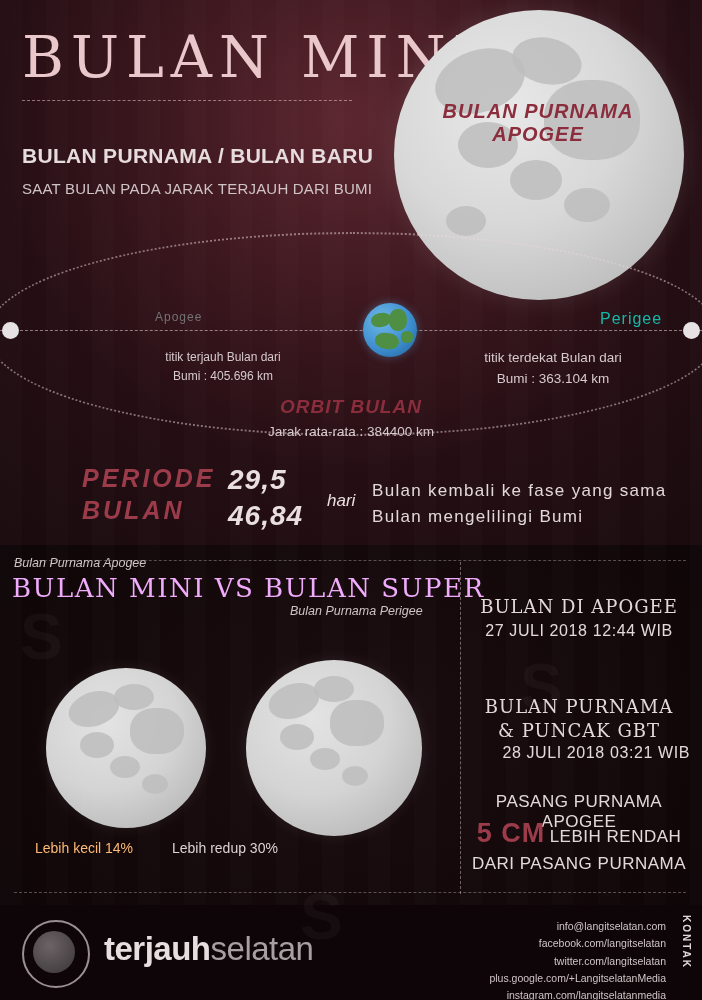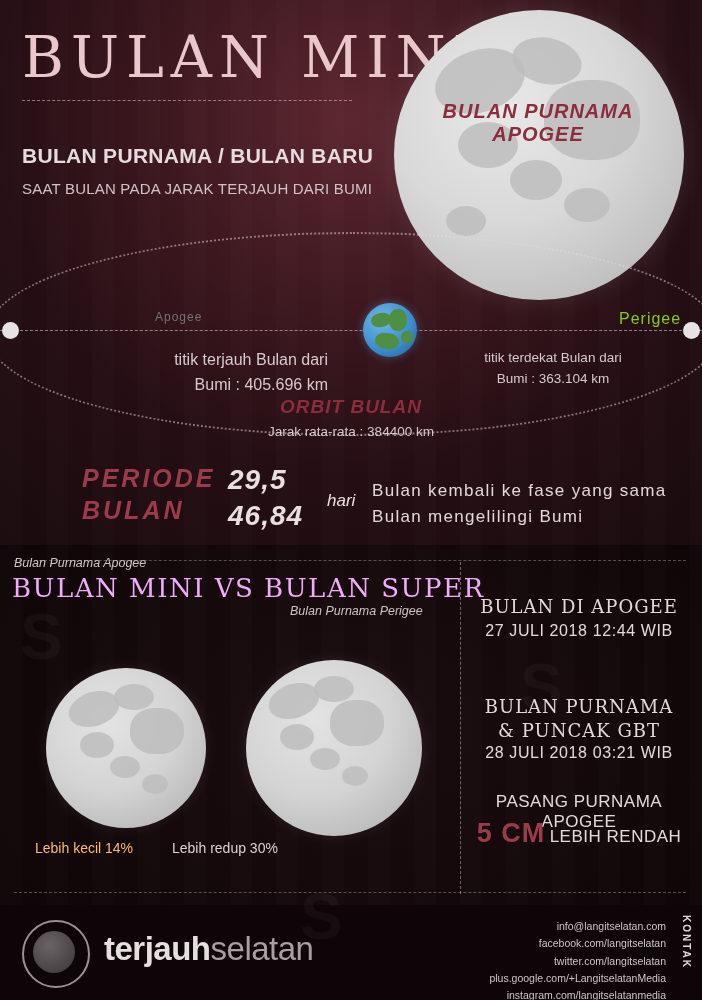--- a/index.html
+++ b/index.html
@@ -54,22 +54,22 @@
   .earth{position:absolute;left:363px;top:303px;width:54px;height:54px;border-radius:50%;
     background:radial-gradient(circle at 35% 32%, #6fb8e8 0%, #3e8fd0 55%, #1e5f96 100%);overflow:hidden;
     box-shadow:0 0 10px rgba(110,180,240,.35);}
   .land{position:absolute;background:#4f8f43;border-radius:45%;}
   .earth .l1{left:8px;top:10px;width:20px;height:14px;transform:rotate(-12deg);}
   .earth .l2{left:26px;top:6px;width:18px;height:22px;}
   .earth .l3{left:12px;top:30px;width:24px;height:16px;transform:rotate(8deg);}
   .earth .l4{left:38px;top:28px;width:12px;height:12px;}
 
   .lbl-apogee{position:absolute;left:155px;top:310px;font-size:12px;color:#737373;letter-spacing:1px;}
-  .lbl-perigee{position:absolute;left:600px;top:310px;font-size:16px;color:#84cc16;letter-spacing:1px;margin-left:19px;}
-  .desc-left{position:absolute;left:118px;top:348px;width:210px;text-align:right;font-size:16px;color:#d6cacc;line-height:1.55;}
+  .lbl-perigee{position:absolute;left:600px;top:310px;font-size:16px;color:#14b8a6;letter-spacing:1px;}
+  .desc-left{position:absolute;left:118px;top:348px;width:210px;text-align:center;font-size:12px;color:#d6cacc;line-height:1.55;}
   .desc-right{position:absolute;left:448px;top:348px;width:210px;text-align:center;font-size:13.5px;color:#d6cacc;line-height:1.55;}
   .orbit-title{position:absolute;left:231px;top:396px;width:240px;text-align:center;font-size:19px;font-weight:bold;
     font-style:italic;color:#8b2d3c;letter-spacing:1px;}
   .orbit-sub{position:absolute;left:231px;top:424px;width:240px;text-align:center;font-size:13.5px;color:#d6cacc;}
 
   
   .per-label{position:absolute;left:82px;top:462px;font-size:25px;font-weight:bold;font-style:italic;color:#9c3b4a;
     letter-spacing:3px;line-height:1.28;}
   .per-num{position:absolute;left:228px;top:462px;font-size:28px;font-weight:bold;font-style:italic;color:#e9dfe1;
     line-height:1.28;letter-spacing:1px;}
@@ -102,21 +102,21 @@
 
   
   .ri{position:absolute;left:468px;width:222px;text-align:center;color:#e3d8da;}
   .ri-h{font-size:18px;letter-spacing:1px;font-family:"DejaVu Serif",serif;}
   .ri-l{font-size:16px;letter-spacing:0.6px;}
   .r1{top:596px;}
   .r2{top:622px;}
   .r3{top:648px;}
   .r4{top:696px;}
   .r5{top:720px;}
-  .r6{top:744px;}
+  .r6{top:744px;text-align:right;}
   .r7{top:792px;font-size:17px;letter-spacing:0.5px;}
   .r8{top:818px;}
   .r8 .big{font-size:27px;font-weight:bold;color:#9c3b4a;letter-spacing:1px;}
   .r8 .sm{font-size:17px;color:#e3d8da;letter-spacing:0.5px;}
   .r9{top:854px;font-size:17px;letter-spacing:0.5px;}
 
   
   .logo{position:absolute;left:22px;top:920px;width:64px;height:64px;border-radius:50%;
     border:2px solid #9a9093;color:#cfc6c8;font-size:6px;}
   .logo .inner{position:absolute;left:9px;top:9px;width:42px;height:42px;border-radius:50%;
@@ -224,20 +224,21 @@
   <div class="ri ri-h r1">BULAN DI APOGEE</div>
   <div class="ri ri-l r2">27 JULI 2018 12:44 WIB</div>
   <div class="ri ri-h r4">BULAN PURNAMA</div>
   <div class="ri ri-h r5">&amp; PUNCAK GBT</div>
   <div class="ri ri-l r6">28 JULI 2018 03:21 WIB</div>
   <div class="ri r7">PASANG PURNAMA APOGEE</div>
   <div class="ri r8">
     <span class="big">5 CM</span>
     <span class="sm">LEBIH RENDAH</span>
   </div>
+  <div class="ri r9">DARI PASANG PURNAMA</div>
 
   <div class="logo">
     <div class="inner"></div>
   </div>
   <div class="brand">
     <span class="b1">terjauh</span><span class="b2">selatan</span>
   </div>
   <div class="contacts">
     <div>info@langitselatan.com</div>
     <div>facebook.com/langitselatan</div>

